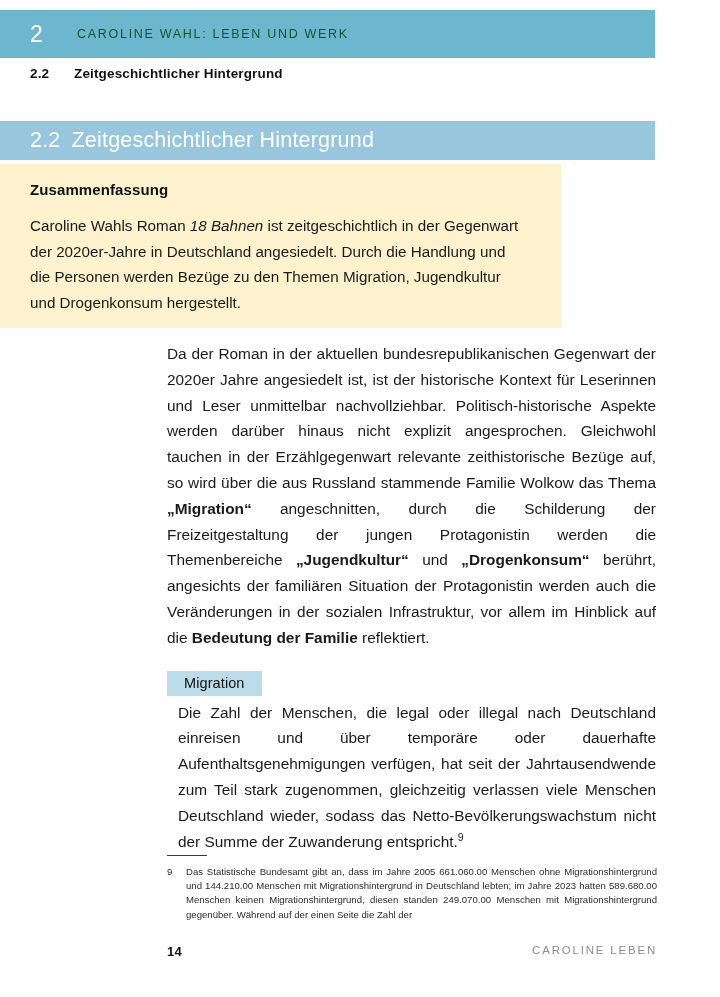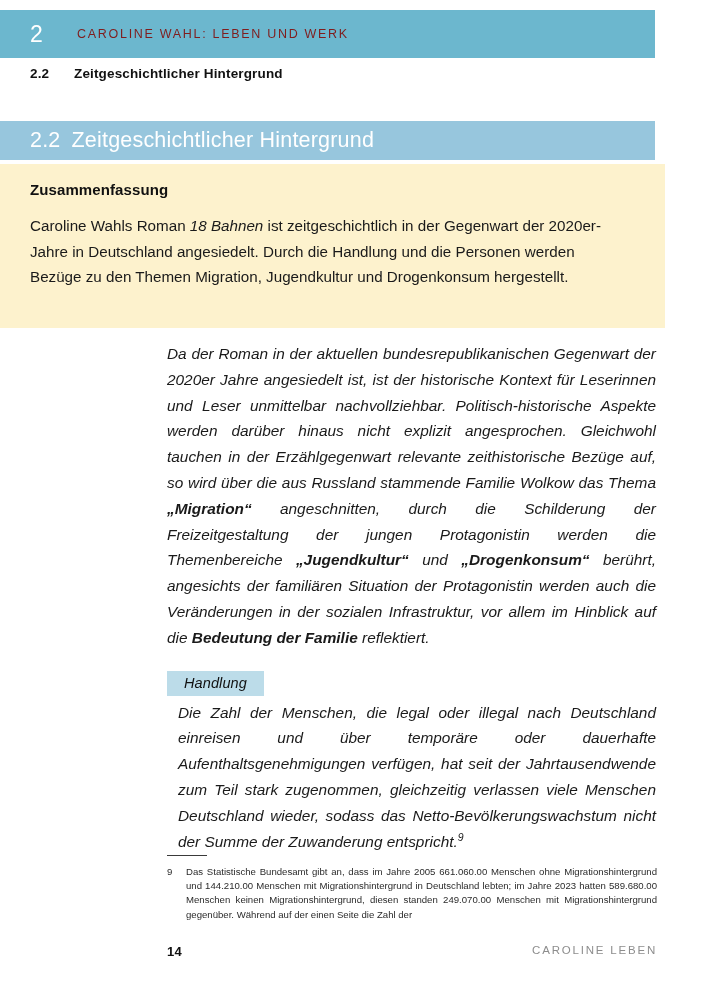--- a/index.html
+++ b/index.html
@@ -40,21 +40,21 @@
   }
   .running-head .chapter-no {
     color: #ffffff;
     font-size: 23px;
     font-weight: 400;
     line-height: 1;
     letter-spacing: 0.3px;
     margin-right: 34px;
   }
   .running-head .chapter-title {
-    color: #7f1d1d;
+    color: #14532d;
     font-size: 12.5px;
     font-weight: 400;
     letter-spacing: 1.7px;
     line-height: 1;
     white-space: nowrap;
   }
 
   
   .subhead-line {
     position: absolute;
@@ -96,21 +96,21 @@
     font-weight: 400;
     letter-spacing: 0.2px;
     white-space: nowrap;
   }
 
   
   .summary-box {
     position: absolute;
     left: 0;
     top: 164px;
-    width: 665px;
+    width: 561px;
     height: 164px;
     background: #fdf2cd;
     box-sizing: border-box;
     padding: 17px 36px 0 30px;
   }
   .summary-box .summary-title {
     font-size: 15px;
     font-weight: 700;
     color: #111111;
     margin: 0 0 15px 0;
@@ -126,21 +126,20 @@
   .summary-box .summary-text em {
     font-style: italic;
   }
 
   
   .body-col {
     position: absolute;
     left: 167px;
     top: 341px;
     width: 489px;
-    font-style: italic;
   }
   .body-par {
     font-size: 15.4px;
     line-height: 25.8px;
     color: #1a1a1a;
     margin: 0;
     text-align: justify;
     text-justify: inter-word;
     hyphens: manual;
   }
@@ -249,21 +248,21 @@
   <div class="summary-box">
     <p class="summary-title">Zusammenfassung</p>
     <p class="summary-text"><span>Caroline Wahls Roman </span><em>18 Bahnen</em><span> ist zeitgeschichtlich in der Gegenwart der 2020er-Jahre in Deutschland angesiedelt. Durch die Handlung und die Personen werden Bezüge zu den Themen Migration, Jugendkultur und Drogenkonsum hergestellt.</span></p>
   </div>
 
   <div class="body-col">
 
     <p class="body-par"><span>Da der Roman in der aktuellen bundesrepublikanischen Gegenwart der 2020er Jahre angesiedelt ist, ist der historische Kontext für Leserinnen und Leser unmittelbar nachvollziehbar. Politisch-historische Aspekte werden darüber hinaus nicht explizit angesprochen. Gleichwohl tauchen in der Erzählgegenwart relevante zeithistorische Bezüge auf, so wird über die aus Russland stammende Familie Wolkow das Thema </span><b>„Migration“</b><span> angeschnitten, durch die Schilderung der Freizeitgestaltung der jungen Protagonistin werden die Themenbereiche </span><b>„Jugendkultur“</b><span> und </span><b>„Drogenkonsum“</b><span> berührt, angesichts der familiären Situation der Protagonistin werden auch die Veränderungen in der sozialen Infrastruktur, vor allem im Hinblick auf die </span><b>Bedeutung der Familie</b><span> reflektiert.</span></p>
 
     <div class="label-chip-wrap">
-      <span class="label-chip">Handlung</span>
+      <span class="label-chip">Migration</span>
     </div>
 
     <p class="body-par-2"><span>Die Zahl der Menschen, die legal oder illegal nach Deutschland einreisen und über temporäre oder dauerhafte Aufenthaltsgenehmigungen verfügen, hat seit der Jahrtausendwende zum Teil stark zugenommen, gleichzeitig verlassen viele Menschen Deutschland wieder, sodass das Netto-Bevölkerungswachstum nicht der Summe der Zuwanderung entspricht.</span><span class="fn-ref">9</span></p>
 
   </div>
 
   <div class="footnote-rule"></div>
 
   <div class="footnote">
     <span class="fn-num">9</span>

